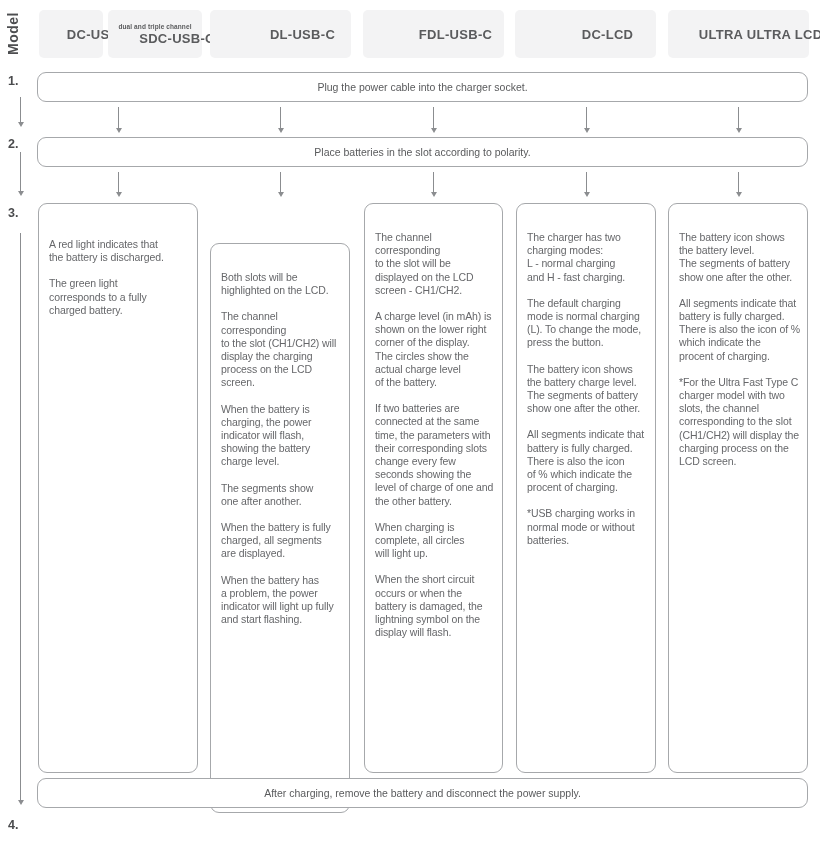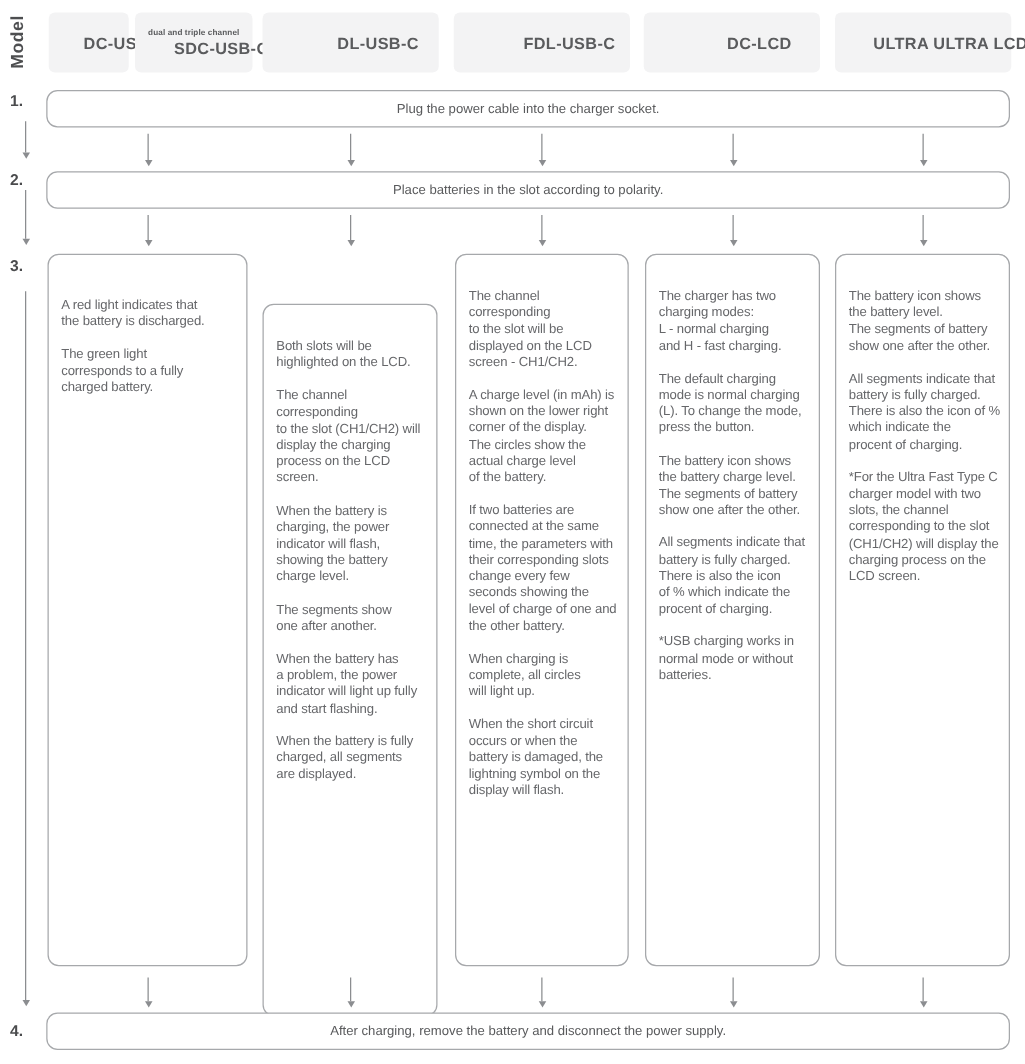--- a/index.html
+++ b/index.html
@@ -117,27 +117,27 @@
 to the slot (CH1/CH2) will
 display the charging
 process on the LCD screen.</p>
     <p>When the battery is
 charging, the power
 indicator will flash,
 showing the battery
 charge level.</p>
     <p>The segments show
 one after another.</p>
+    <p>When the battery is fully
+charged, all segments
+are displayed.</p>
     <p>When the battery has
 a problem, the power
 indicator will light up fully
 and start flashing.</p>
-    <p>When the battery is fully
-charged, all segments
-are displayed.</p>
   </div>
 
   <div class="content-box" style="left:364px;width:139px;">
     <p>The channel corresponding
 to the slot will be
 displayed on the LCD
 screen - CH1/CH2.</p>
     <p>A charge level (in mAh) is
 shown on the lower right
 corner of the display.
@@ -204,17 +204,17 @@
 LCD screen.</p>
   </div>
 
   <div class="arrow" style="left:118px;top:782px;height:19px;"></div>
   <div class="arrow" style="left:280px;top:782px;height:19px;"></div>
   <div class="arrow" style="left:433px;top:782px;height:19px;"></div>
   <div class="arrow" style="left:586px;top:782px;height:19px;"></div>
   <div class="arrow" style="left:738px;top:782px;height:19px;"></div>
   <div class="arrow" style="left:20px;top:233px;height:567px;"></div>
 
-  <div class="step-box" style="top:810px;">
+  <div class="step-box" style="top:778px;">
     <span>After charging, remove the battery and disconnect the power supply.</span>
   </div>
 
 </div>
 
 </body></html>

